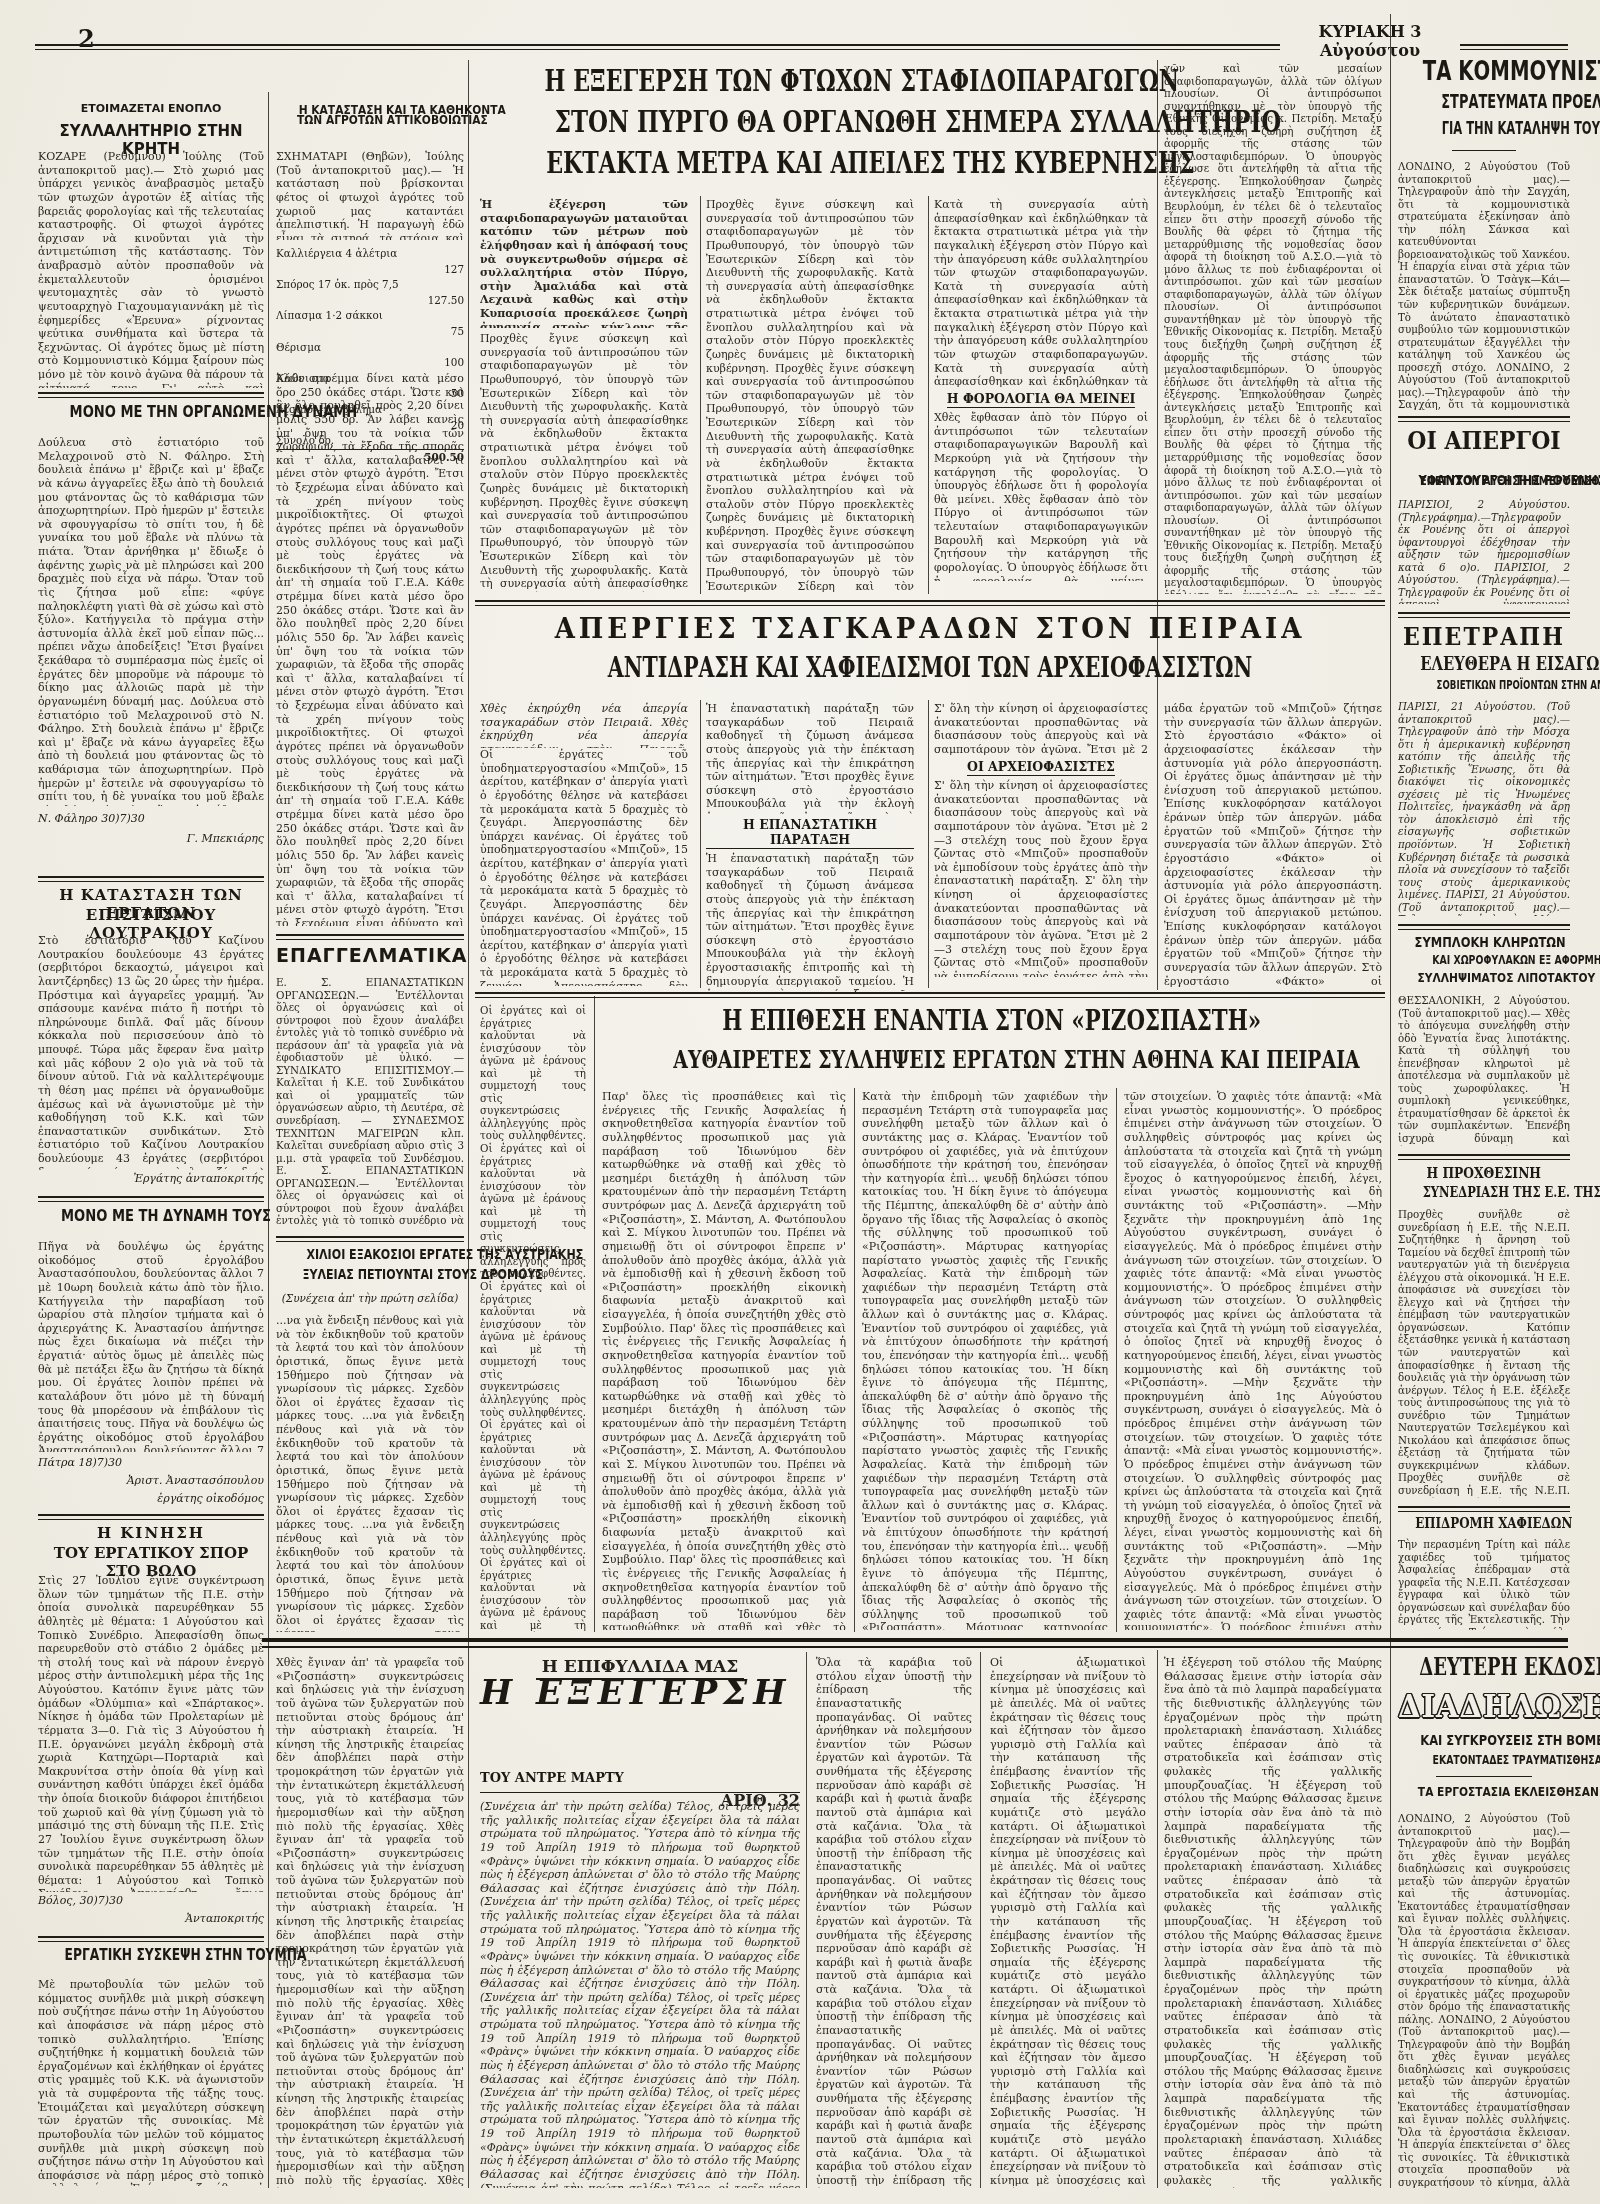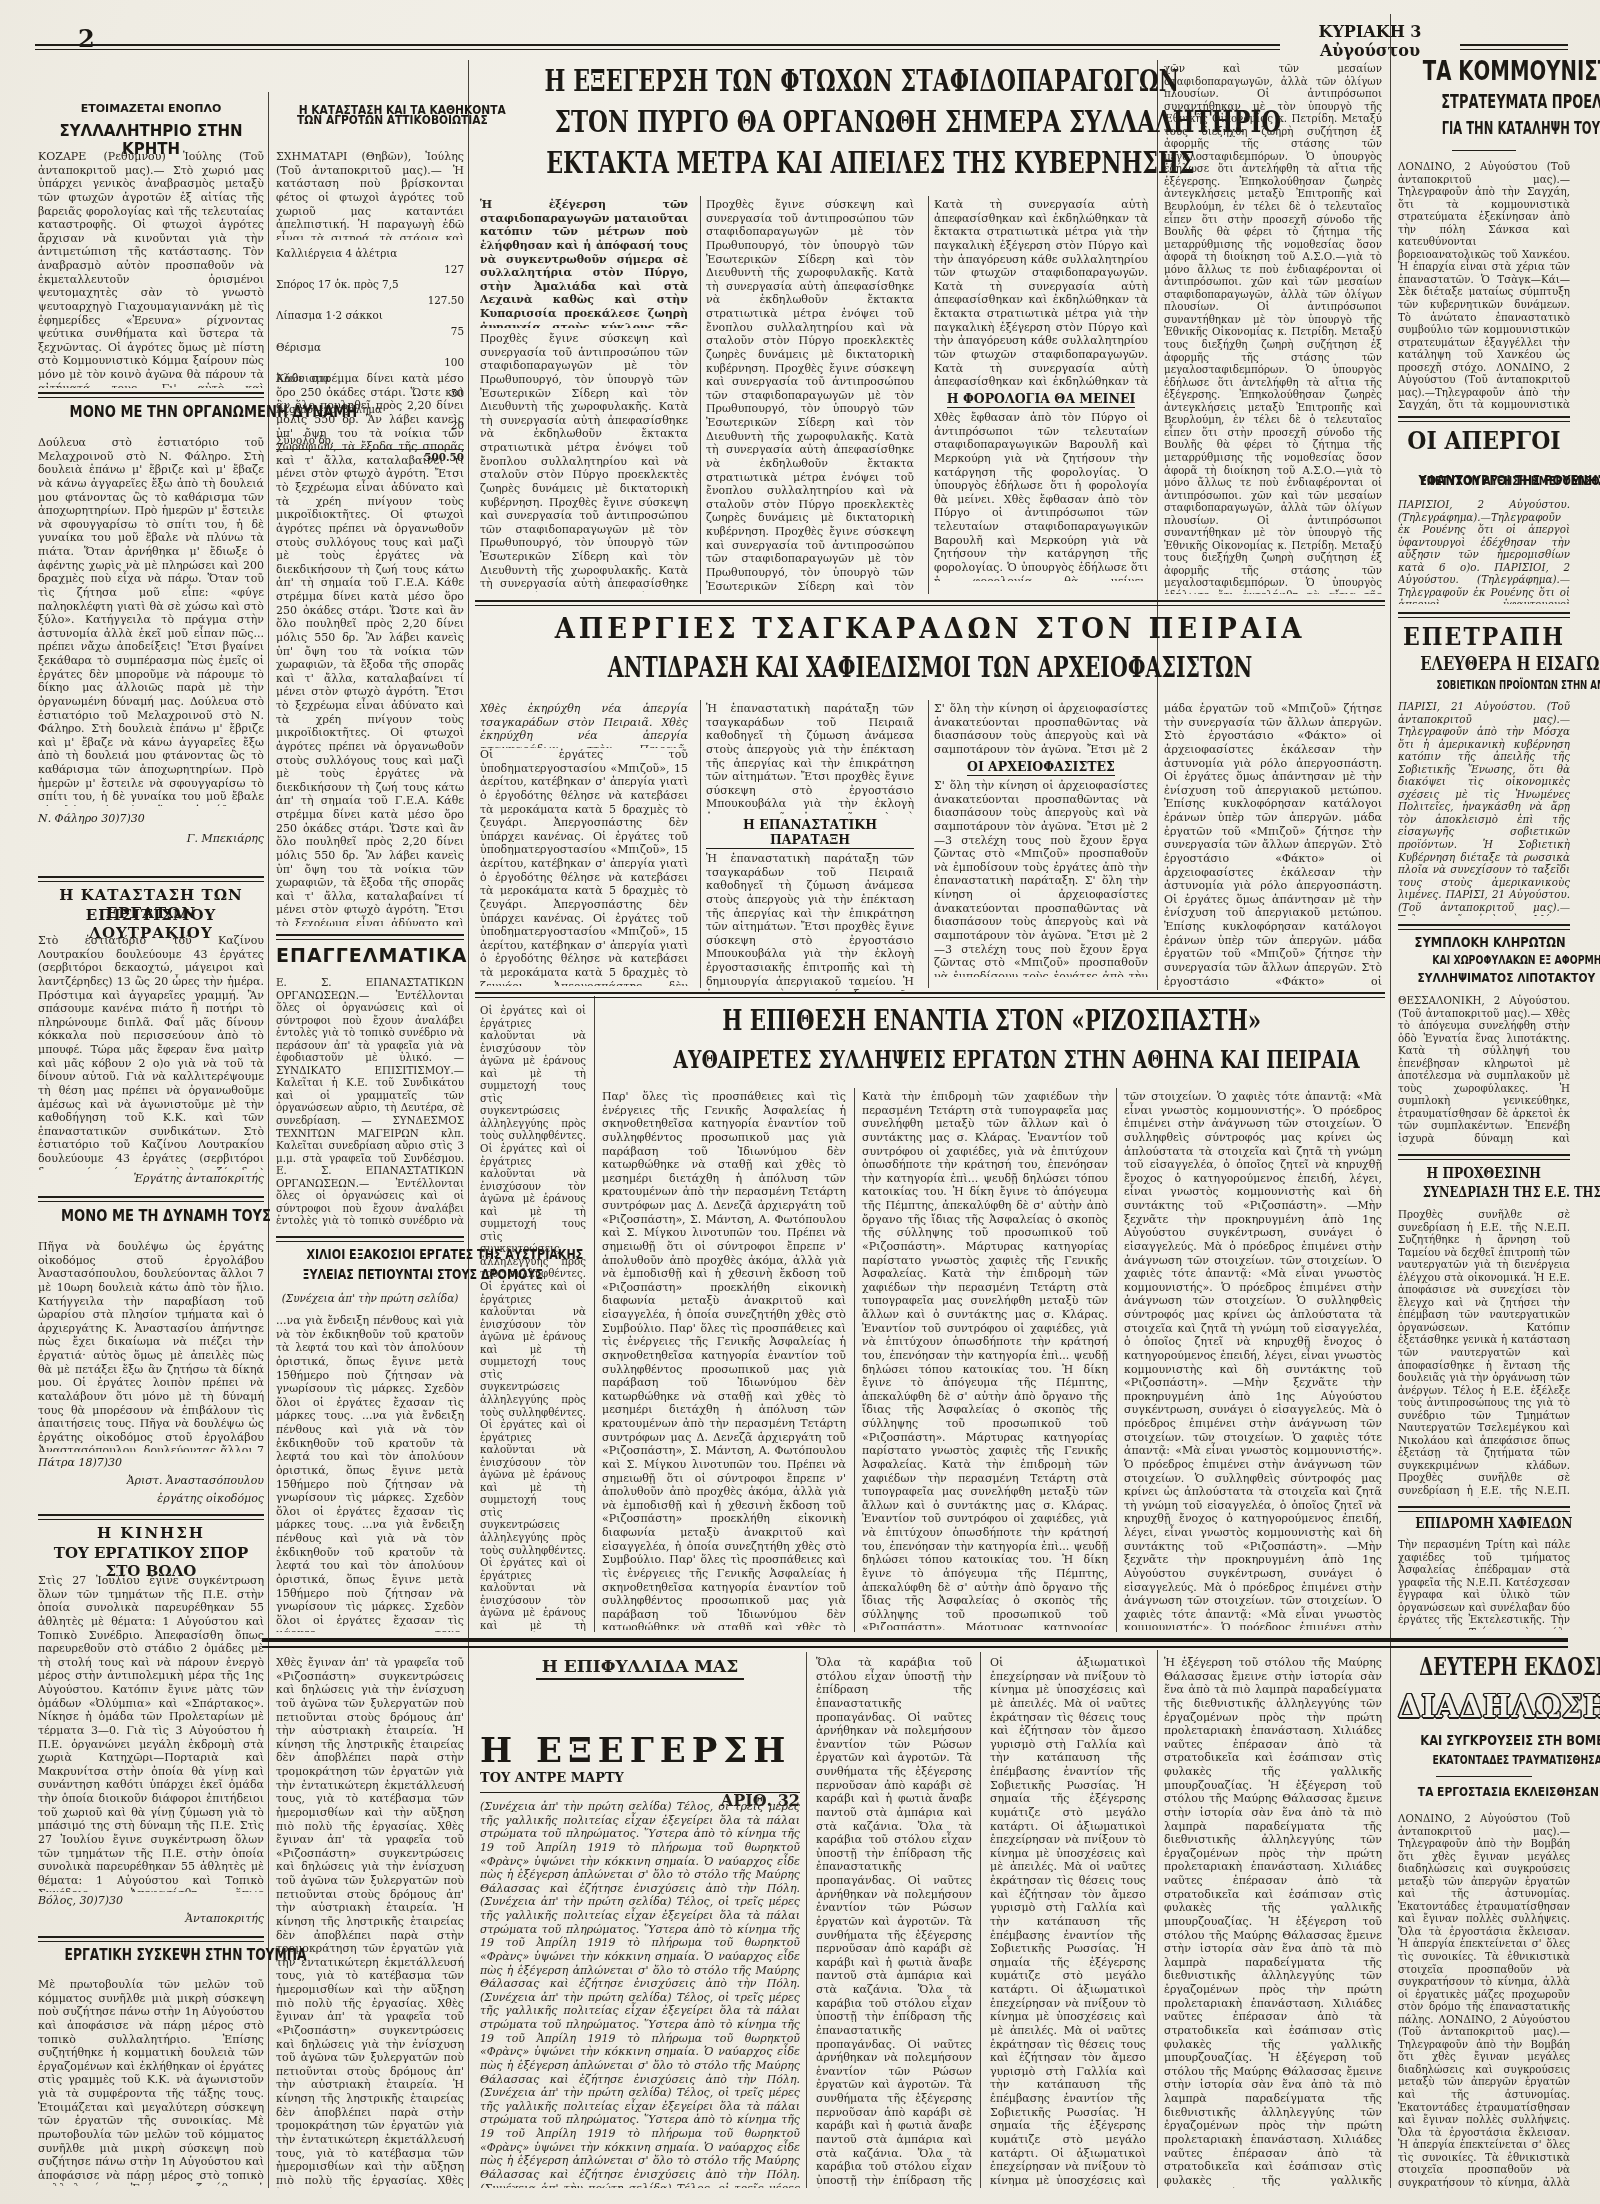--- a/index.html
+++ b/index.html
@@ -190,21 +190,21 @@
   <div class="abs tt tall" style="left:598px;top:1044px;width:788px;font-size:23px;"><span class="sqz">ΑΥΘΑΙΡΕΤΕΣ ΣΥΛΛΗΨΕΙΣ ΕΡΓΑΤΩΝ ΣΤΗΝ ΑΘΗΝΑ ΚΑΙ ΠΕΙΡΑΙΑ</span></div>
 
   <div class="abs bd bd-sm" style="left:480px;top:1004px;width:106px;height:628px;">Οἱ ἐργάτες καὶ οἱ ἐργάτριες καλοῦνται νὰ ἐνισχύσουν τὸν ἀγῶνα μὲ ἐράνους καὶ μὲ τὴ συμμετοχή τους στὶς συγκεντρώσεις ἀλληλεγγύης πρὸς τοὺς συλληφθέντες. Οἱ ἐργάτες καὶ οἱ ἐργάτριες καλοῦνται νὰ ἐνισχύσουν τὸν ἀγῶνα μὲ ἐράνους καὶ μὲ τὴ συμμετοχή τους στὶς συγκεντρώσεις ἀλληλεγγύης πρὸς τοὺς συλληφθέντες. Οἱ ἐργάτες καὶ οἱ ἐργάτριες καλοῦνται νὰ ἐνισχύσουν τὸν ἀγῶνα μὲ ἐράνους καὶ μὲ τὴ συμμετοχή τους στὶς συγκεντρώσεις ἀλληλεγγύης πρὸς τοὺς συλληφθέντες. Οἱ ἐργάτες καὶ οἱ ἐργάτριες καλοῦνται νὰ ἐνισχύσουν τὸν ἀγῶνα μὲ ἐράνους καὶ μὲ τὴ συμμετοχή τους στὶς συγκεντρώσεις ἀλληλεγγύης πρὸς τοὺς συλληφθέντες. Οἱ ἐργάτες καὶ οἱ ἐργάτριες καλοῦνται νὰ ἐνισχύσουν τὸν ἀγῶνα μὲ ἐράνους καὶ μὲ τὴ συμμετοχή τους στὶς συγκεντρώσεις ἀλληλεγγύης πρὸς τοὺς συλληφθέντες.</div>
   <div class="abs bd" style="left:602px;top:1090px;width:244px;height:540px;">Παρ' ὅλες τὶς προσπάθειες καὶ τὶς ἐνέργειες τῆς Γενικῆς Ἀσφαλείας ἡ σκηνοθετηθεῖσα κατηγορία ἐναντίον τοῦ συλληφθέντος προσωπικοῦ μας γιὰ παράβαση τοῦ Ἰδιωνύμου δὲν κατωρθώθηκε νὰ σταθῇ καὶ χθὲς τὸ μεσημέρι διετάχθη ἡ ἀπόλυση τῶν κρατουμένων ἀπὸ τὴν περασμένη Τετάρτη συντρόφων μας Δ. Δενεζᾶ ἀρχιεργάτη τοῦ «Ριζοσπάστη», Σ. Μάντση, Α. Φωτόπουλου καὶ Σ. Μίγκου λινοτυπῶν του. Πρέπει νὰ σημειωθῇ ὅτι οἱ σύντροφοι ἔπρεπε ν' ἀπολυθοῦν ἀπὸ προχθὲς ἀκόμα, ἀλλὰ γιὰ νὰ ἐμποδισθῇ καὶ ἡ χθεσινὴ ἔκδοση τοῦ «Ριζοσπάστη» προεκλήθη εἰκονικὴ διαφωνία μεταξὺ ἀνακριτοῦ καὶ εἰσαγγελέα, ἡ ὁποία συνεζητήθη χθὲς στὸ Συμβούλιο. Παρ' ὅλες τὶς προσπάθειες καὶ τὶς ἐνέργειες τῆς Γενικῆς Ἀσφαλείας ἡ σκηνοθετηθεῖσα κατηγορία ἐναντίον τοῦ συλληφθέντος προσωπικοῦ μας γιὰ παράβαση τοῦ Ἰδιωνύμου δὲν κατωρθώθηκε νὰ σταθῇ καὶ χθὲς τὸ μεσημέρι διετάχθη ἡ ἀπόλυση τῶν κρατουμένων ἀπὸ τὴν περασμένη Τετάρτη συντρόφων μας Δ. Δενεζᾶ ἀρχιεργάτη τοῦ «Ριζοσπάστη», Σ. Μάντση, Α. Φωτόπουλου καὶ Σ. Μίγκου λινοτυπῶν του. Πρέπει νὰ σημειωθῇ ὅτι οἱ σύντροφοι ἔπρεπε ν' ἀπολυθοῦν ἀπὸ προχθὲς ἀκόμα, ἀλλὰ γιὰ νὰ ἐμποδισθῇ καὶ ἡ χθεσινὴ ἔκδοση τοῦ «Ριζοσπάστη» προεκλήθη εἰκονικὴ διαφωνία μεταξὺ ἀνακριτοῦ καὶ εἰσαγγελέα, ἡ ὁποία συνεζητήθη χθὲς στὸ Συμβούλιο. Παρ' ὅλες τὶς προσπάθειες καὶ τὶς ἐνέργειες τῆς Γενικῆς Ἀσφαλείας ἡ σκηνοθετηθεῖσα κατηγορία ἐναντίον τοῦ συλληφθέντος προσωπικοῦ μας γιὰ παράβαση τοῦ Ἰδιωνύμου δὲν κατωρθώθηκε νὰ σταθῇ καὶ χθὲς τὸ μεσημέρι διετάχθη ἡ ἀπόλυση τῶν κρατουμένων ἀπὸ τὴν περασμένη Τετάρτη συντρόφων μας Δ. Δενεζᾶ ἀρχιεργάτη τοῦ «Ριζοσπάστη», Σ. Μάντση, Α. Φωτόπουλου καὶ Σ. Μίγκου λινοτυπῶν του. Πρέπει νὰ σημειωθῇ ὅτι οἱ σύντροφοι ἔπρεπε ν' ἀπολυθοῦν ἀπὸ προχθὲς ἀκόμα, ἀλλὰ γιὰ νὰ ἐμποδισθῇ καὶ ἡ χθεσινὴ ἔκδοση τοῦ «Ριζοσπάστη» προεκλήθη εἰκονικὴ διαφωνία μεταξὺ ἀνακριτοῦ καὶ εἰσαγγελέα, ἡ ὁποία συνεζητήθη χθὲς στὸ Συμβούλιο.</div>
   <div class="abs bd" style="left:862px;top:1090px;width:246px;height:540px;">Κατὰ τὴν ἐπιδρομὴ τῶν χαφιέδων τὴν περασμένη Τετάρτη στὰ τυπογραφεῖα μας συνελήφθη μεταξὺ τῶν ἄλλων καὶ ὁ συντάκτης μας σ. Κλάρας. Ἐναντίον τοῦ συντρόφου οἱ χαφιέδες, γιὰ νὰ ἐπιτύχουν ὁπωσδήποτε τὴν κράτησή του, ἐπενόησαν τὴν κατηγορία ἐπὶ... ψευδῇ δηλώσει τόπου κατοικίας του. Ἡ δίκη ἔγινε τὸ ἀπόγευμα τῆς Πέμπτης, ἀπεκαλύφθη δὲ σ' αὐτὴν ἀπὸ ὄργανο τῆς ἴδιας τῆς Ἀσφαλείας ὁ σκοπὸς τῆς σύλληψης τοῦ προσωπικοῦ τοῦ «Ριζοσπάστη». Μάρτυρας κατηγορίας παρίστατο γνωστὸς χαφιὲς τῆς Γενικῆς Ἀσφαλείας. Κατὰ τὴν ἐπιδρομὴ τῶν χαφιέδων τὴν περασμένη Τετάρτη στὰ τυπογραφεῖα μας συνελήφθη μεταξὺ τῶν ἄλλων καὶ ὁ συντάκτης μας σ. Κλάρας. Ἐναντίον τοῦ συντρόφου οἱ χαφιέδες, γιὰ νὰ ἐπιτύχουν ὁπωσδήποτε τὴν κράτησή του, ἐπενόησαν τὴν κατηγορία ἐπὶ... ψευδῇ δηλώσει τόπου κατοικίας του. Ἡ δίκη ἔγινε τὸ ἀπόγευμα τῆς Πέμπτης, ἀπεκαλύφθη δὲ σ' αὐτὴν ἀπὸ ὄργανο τῆς ἴδιας τῆς Ἀσφαλείας ὁ σκοπὸς τῆς σύλληψης τοῦ προσωπικοῦ τοῦ «Ριζοσπάστη». Μάρτυρας κατηγορίας παρίστατο γνωστὸς χαφιὲς τῆς Γενικῆς Ἀσφαλείας. Κατὰ τὴν ἐπιδρομὴ τῶν χαφιέδων τὴν περασμένη Τετάρτη στὰ τυπογραφεῖα μας συνελήφθη μεταξὺ τῶν ἄλλων καὶ ὁ συντάκτης μας σ. Κλάρας. Ἐναντίον τοῦ συντρόφου οἱ χαφιέδες, γιὰ νὰ ἐπιτύχουν ὁπωσδήποτε τὴν κράτησή του, ἐπενόησαν τὴν κατηγορία ἐπὶ... ψευδῇ δηλώσει τόπου κατοικίας του. Ἡ δίκη ἔγινε τὸ ἀπόγευμα τῆς Πέμπτης, ἀπεκαλύφθη δὲ σ' αὐτὴν ἀπὸ ὄργανο τῆς ἴδιας τῆς Ἀσφαλείας ὁ σκοπὸς τῆς σύλληψης τοῦ προσωπικοῦ τοῦ «Ριζοσπάστη». Μάρτυρας κατηγορίας παρίστατο γνωστὸς χαφιὲς τῆς Γενικῆς Ἀσφαλείας.</div>
   <div class="abs bd" style="left:1124px;top:1090px;width:258px;height:540px;">τῶν στοιχείων. Ὁ χαφιὲς τότε ἀπαντᾷ: «Μὰ εἶναι γνωστὸς κομμουνιστής». Ὁ πρόεδρος ἐπιμένει στὴν ἀνάγνωση τῶν στοιχείων. Ὁ συλληφθεὶς σύντροφός μας κρίνει ὡς ἀπλούστατα τὰ στοιχεῖα καὶ ζητᾶ τὴ γνώμη τοῦ εἰσαγγελέα, ὁ ὁποῖος ζητεῖ νὰ κηρυχθῇ ἔνοχος ὁ κατηγορούμενος ἐπειδή, λέγει, εἶναι γνωστὸς κομμουνιστὴς καὶ δὴ συντάκτης τοῦ «Ριζοσπάστη». —Μὴν ξεχνᾶτε τὴν προκηρυγμένη ἀπὸ 1ης Αὐγούστου συγκέντρωση, συνάγει ὁ εἰσαγγελεύς. Μὰ ὁ πρόεδρος ἐπιμένει στὴν ἀνάγνωση τῶν στοιχείων. τῶν στοιχείων. Ὁ χαφιὲς τότε ἀπαντᾷ: «Μὰ εἶναι γνωστὸς κομμουνιστής». Ὁ πρόεδρος ἐπιμένει στὴν ἀνάγνωση τῶν στοιχείων. Ὁ συλληφθεὶς σύντροφός μας κρίνει ὡς ἀπλούστατα τὰ στοιχεῖα καὶ ζητᾶ τὴ γνώμη τοῦ εἰσαγγελέα, ὁ ὁποῖος ζητεῖ νὰ κηρυχθῇ ἔνοχος ὁ κατηγορούμενος ἐπειδή, λέγει, εἶναι γνωστὸς κομμουνιστὴς καὶ δὴ συντάκτης τοῦ «Ριζοσπάστη». —Μὴν ξεχνᾶτε τὴν προκηρυγμένη ἀπὸ 1ης Αὐγούστου συγκέντρωση, συνάγει ὁ εἰσαγγελεύς. Μὰ ὁ πρόεδρος ἐπιμένει στὴν ἀνάγνωση τῶν στοιχείων. τῶν στοιχείων. Ὁ χαφιὲς τότε ἀπαντᾷ: «Μὰ εἶναι γνωστὸς κομμουνιστής». Ὁ πρόεδρος ἐπιμένει στὴν ἀνάγνωση τῶν στοιχείων. Ὁ συλληφθεὶς σύντροφός μας κρίνει ὡς ἀπλούστατα τὰ στοιχεῖα καὶ ζητᾶ τὴ γνώμη τοῦ εἰσαγγελέα, ὁ ὁποῖος ζητεῖ νὰ κηρυχθῇ ἔνοχος ὁ κατηγορούμενος ἐπειδή, λέγει, εἶναι γνωστὸς κομμουνιστὴς καὶ δὴ συντάκτης τοῦ «Ριζοσπάστη». —Μὴν ξεχνᾶτε τὴν προκηρυγμένη ἀπὸ 1ης Αὐγούστου συγκέντρωση, συνάγει ὁ εἰσαγγελεύς. Μὰ ὁ πρόεδρος ἐπιμένει στὴν ἀνάγνωση τῶν στοιχείων. τῶν στοιχείων. Ὁ χαφιὲς τότε ἀπαντᾷ: «Μὰ εἶναι γνωστὸς κομμουνιστής». Ὁ πρόεδρος ἐπιμένει στὴν ἀνάγνωση τῶν στοιχείων. Ὁ συλληφθεὶς σύντροφός μας κρίνει ὡς ἀπλούστατα τὰ στοιχεῖα καὶ ζητᾶ τὴ γνώμη τοῦ εἰσαγγελέα, ὁ ὁποῖος ζητεῖ νὰ κηρυχθῇ ἔνοχος ὁ κατηγορούμενος ἐπειδή, λέγει, εἶναι γνωστὸς κομμουνιστὴς καὶ δὴ συντάκτης τοῦ «Ριζοσπάστη». —Μὴν ξεχνᾶτε τὴν προκηρυγμένη ἀπὸ 1ης Αὐγούστου συγκέντρωση, συνάγει ὁ εἰσαγγελεύς. Μὰ ὁ πρόεδρος ἐπιμένει στὴν ἀνάγνωση τῶν στοιχείων.</div>
 
   <div class="abs hr-heavy" style="left:262px;top:1638px;width:1306px;"></div>
 
   <div class="abs kicker" style="left:480px;top:1656px;width:320px;font-size:17px;"><span class="inner">Η ΕΠΙΦΥΛΛΙΔΑ ΜΑΣ</span></div>
-  <div class="abs tt" style="left:480px;top:1730px;width:320px;font-size:34px;letter-spacing:6px;text-align:left;">Η ΕΞΕΓΕΡΣΗ</div>
+  <div class="abs tt" style="left:480px;top:1672px;width:320px;font-size:34px;letter-spacing:6px;text-align:left;font-style:italic;">Η ΕΞΕΓΕΡΣΗ</div>
   <div class="abs tt" style="left:480px;top:1770px;width:200px;font-size:13px;text-align:left;">ΤΟΥ ΑΝΤΡΕ ΜΑΡΤΥ</div>
   <div class="abs" style="left:690px;top:1770px;width:110px;font-size:16px;text-align:right;font-weight:bold;margin-top:21px;">ΑΡΙΘ. 32</div>
   <div class="abs hr-s" style="left:480px;top:1792px;width:320px;"></div>
   <div class="abs bd lead-it" style="left:480px;top:1800px;width:320px;height:388px;">(Συνέχεια ἀπ' τὴν πρώτη σελίδα) Τέλος, οἱ τρεῖς μέρες τῆς γαλλικῆς πολιτείας εἶχαν ἐξεγείρει ὅλα τὰ πάλαι στρώματα τοῦ πληρώματος. Ὕστερα ἀπὸ τὸ κίνημα τῆς 19 τοῦ Ἀπρίλη 1919 τὸ πλήρωμα τοῦ θωρηκτοῦ «Φρὰνς» ὑψώνει τὴν κόκκινη σημαία. Ὁ ναύαρχος εἶδε πὼς ἡ ἐξέγερση ἁπλώνεται σ' ὅλο τὸ στόλο τῆς Μαύρης Θάλασσας καὶ ἐζήτησε ἐνισχύσεις ἀπὸ τὴν Πόλη. (Συνέχεια ἀπ' τὴν πρώτη σελίδα) Τέλος, οἱ τρεῖς μέρες τῆς γαλλικῆς πολιτείας εἶχαν ἐξεγείρει ὅλα τὰ πάλαι στρώματα τοῦ πληρώματος. Ὕστερα ἀπὸ τὸ κίνημα τῆς 19 τοῦ Ἀπρίλη 1919 τὸ πλήρωμα τοῦ θωρηκτοῦ «Φρὰνς» ὑψώνει τὴν κόκκινη σημαία. Ὁ ναύαρχος εἶδε πὼς ἡ ἐξέγερση ἁπλώνεται σ' ὅλο τὸ στόλο τῆς Μαύρης Θάλασσας καὶ ἐζήτησε ἐνισχύσεις ἀπὸ τὴν Πόλη. (Συνέχεια ἀπ' τὴν πρώτη σελίδα) Τέλος, οἱ τρεῖς μέρες τῆς γαλλικῆς πολιτείας εἶχαν ἐξεγείρει ὅλα τὰ πάλαι στρώματα τοῦ πληρώματος. Ὕστερα ἀπὸ τὸ κίνημα τῆς 19 τοῦ Ἀπρίλη 1919 τὸ πλήρωμα τοῦ θωρηκτοῦ «Φρὰνς» ὑψώνει τὴν κόκκινη σημαία. Ὁ ναύαρχος εἶδε πὼς ἡ ἐξέγερση ἁπλώνεται σ' ὅλο τὸ στόλο τῆς Μαύρης Θάλασσας καὶ ἐζήτησε ἐνισχύσεις ἀπὸ τὴν Πόλη. (Συνέχεια ἀπ' τὴν πρώτη σελίδα) Τέλος, οἱ τρεῖς μέρες τῆς γαλλικῆς πολιτείας εἶχαν ἐξεγείρει ὅλα τὰ πάλαι στρώματα τοῦ πληρώματος. Ὕστερα ἀπὸ τὸ κίνημα τῆς 19 τοῦ Ἀπρίλη 1919 τὸ πλήρωμα τοῦ θωρηκτοῦ «Φρὰνς» ὑψώνει τὴν κόκκινη σημαία. Ὁ ναύαρχος εἶδε πὼς ἡ ἐξέγερση ἁπλώνεται σ' ὅλο τὸ στόλο τῆς Μαύρης Θάλασσας καὶ ἐζήτησε ἐνισχύσεις ἀπὸ τὴν Πόλη. (Συνέχεια ἀπ' τὴν πρώτη σελίδα) Τέλος, οἱ τρεῖς μέρες τῆς γαλλικῆς πολιτείας εἶχαν ἐξεγείρει ὅλα τὰ πάλαι στρώματα τοῦ πληρώματος. Ὕστερα ἀπὸ τὸ κίνημα τῆς 19 τοῦ Ἀπρίλη 1919 τὸ πλήρωμα τοῦ θωρηκτοῦ «Φρὰνς» ὑψώνει τὴν κόκκινη σημαία. Ὁ ναύαρχος εἶδε πὼς ἡ ἐξέγερση ἁπλώνεται σ' ὅλο τὸ στόλο τῆς Μαύρης Θάλασσας καὶ ἐζήτησε ἐνισχύσεις ἀπὸ τὴν Πόλη.</div>
   <div class="abs bd" style="left:816px;top:1656px;width:156px;height:532px;">Ὅλα τὰ καράβια τοῦ στόλου εἶχαν ὑποστῇ τὴν ἐπίδραση τῆς ἐπαναστατικῆς προπαγάνδας. Οἱ ναῦτες ἀρνήθηκαν νὰ πολεμήσουν ἐναντίον τῶν Ρώσων ἐργατῶν καὶ ἀγροτῶν. Τὰ συνθήματα τῆς ἐξέγερσης περνοῦσαν ἀπὸ καράβι σὲ καράβι καὶ ἡ φωτιὰ ἄναβε παντοῦ στὰ ἀμπάρια καὶ στὰ καζάνια. Ὅλα τὰ καράβια τοῦ στόλου εἶχαν ὑποστῇ τὴν ἐπίδραση τῆς ἐπαναστατικῆς προπαγάνδας. Οἱ ναῦτες ἀρνήθηκαν νὰ πολεμήσουν ἐναντίον τῶν Ρώσων ἐργατῶν καὶ ἀγροτῶν. Τὰ συνθήματα τῆς ἐξέγερσης περνοῦσαν ἀπὸ καράβι σὲ καράβι καὶ ἡ φωτιὰ ἄναβε παντοῦ στὰ ἀμπάρια καὶ στὰ καζάνια. Ὅλα τὰ καράβια τοῦ στόλου εἶχαν ὑποστῇ τὴν ἐπίδραση τῆς ἐπαναστατικῆς προπαγάνδας. Οἱ ναῦτες ἀρνήθηκαν νὰ πολεμήσουν ἐναντίον τῶν Ρώσων ἐργατῶν καὶ ἀγροτῶν. Τὰ συνθήματα τῆς ἐξέγερσης περνοῦσαν ἀπὸ καράβι σὲ καράβι καὶ ἡ φωτιὰ ἄναβε παντοῦ στὰ ἀμπάρια καὶ στὰ καζάνια. Ὅλα τὰ καράβια τοῦ στόλου εἶχαν ὑποστῇ τὴν ἐπίδραση τῆς ἐπαναστατικῆς προπαγάνδας. Οἱ ναῦτες ἀρνήθηκαν νὰ πολεμήσουν ἐναντίον τῶν Ρώσων ἐργατῶν καὶ ἀγροτῶν. Τὰ συνθήματα τῆς ἐξέγερσης περνοῦσαν ἀπὸ καράβι σὲ καράβι καὶ ἡ φωτιὰ ἄναβε παντοῦ στὰ ἀμπάρια καὶ στὰ καζάνια.</div>
   <div class="abs bd" style="left:990px;top:1656px;width:156px;height:532px;">Οἱ ἀξιωματικοὶ ἐπεχείρησαν νὰ πνίξουν τὸ κίνημα μὲ ὑποσχέσεις καὶ μὲ ἀπειλές. Μὰ οἱ ναῦτες ἐκράτησαν τὶς θέσεις τους καὶ ἐζήτησαν τὸν ἄμεσο γυρισμὸ στὴ Γαλλία καὶ τὴν κατάπαυση τῆς ἐπέμβασης ἐναντίον τῆς Σοβιετικῆς Ρωσσίας. Ἡ σημαία τῆς ἐξέγερσης κυμάτιζε στὸ μεγάλο κατάρτι. Οἱ ἀξιωματικοὶ ἐπεχείρησαν νὰ πνίξουν τὸ κίνημα μὲ ὑποσχέσεις καὶ μὲ ἀπειλές. Μὰ οἱ ναῦτες ἐκράτησαν τὶς θέσεις τους καὶ ἐζήτησαν τὸν ἄμεσο γυρισμὸ στὴ Γαλλία καὶ τὴν κατάπαυση τῆς ἐπέμβασης ἐναντίον τῆς Σοβιετικῆς Ρωσσίας. Ἡ σημαία τῆς ἐξέγερσης κυμάτιζε στὸ μεγάλο κατάρτι. Οἱ ἀξιωματικοὶ ἐπεχείρησαν νὰ πνίξουν τὸ κίνημα μὲ ὑποσχέσεις καὶ μὲ ἀπειλές. Μὰ οἱ ναῦτες ἐκράτησαν τὶς θέσεις τους καὶ ἐζήτησαν τὸν ἄμεσο γυρισμὸ στὴ Γαλλία καὶ τὴν κατάπαυση τῆς ἐπέμβασης ἐναντίον τῆς Σοβιετικῆς Ρωσσίας. Ἡ σημαία τῆς ἐξέγερσης κυμάτιζε στὸ μεγάλο κατάρτι. Οἱ ἀξιωματικοὶ ἐπεχείρησαν νὰ πνίξουν τὸ κίνημα μὲ ὑποσχέσεις καὶ μὲ ἀπειλές. Μὰ οἱ ναῦτες ἐκράτησαν τὶς θέσεις τους καὶ ἐζήτησαν τὸν ἄμεσο γυρισμὸ στὴ Γαλλία καὶ τὴν κατάπαυση τῆς ἐπέμβασης ἐναντίον τῆς Σοβιετικῆς Ρωσσίας. Ἡ σημαία τῆς ἐξέγερσης κυμάτιζε στὸ μεγάλο κατάρτι.</div>
   <div class="abs bd" style="left:1164px;top:1656px;width:218px;height:532px;">Ἡ ἐξέγερση τοῦ στόλου τῆς Μαύρης Θάλασσας ἔμεινε στὴν ἱστορία σὰν ἕνα ἀπὸ τὰ πιὸ λαμπρὰ παραδείγματα τῆς διεθνιστικῆς ἀλληλεγγύης τῶν ἐργαζομένων πρὸς τὴν πρώτη προλεταριακὴ ἐπανάσταση. Χιλιάδες ναῦτες ἐπέρασαν ἀπὸ τὰ στρατοδικεῖα καὶ ἐσάπισαν στὶς φυλακὲς τῆς γαλλικῆς μπουρζουαζίας. Ἡ ἐξέγερση τοῦ στόλου τῆς Μαύρης Θάλασσας ἔμεινε στὴν ἱστορία σὰν ἕνα ἀπὸ τὰ πιὸ λαμπρὰ παραδείγματα τῆς διεθνιστικῆς ἀλληλεγγύης τῶν ἐργαζομένων πρὸς τὴν πρώτη προλεταριακὴ ἐπανάσταση. Χιλιάδες ναῦτες ἐπέρασαν ἀπὸ τὰ στρατοδικεῖα καὶ ἐσάπισαν στὶς φυλακὲς τῆς γαλλικῆς μπουρζουαζίας. Ἡ ἐξέγερση τοῦ στόλου τῆς Μαύρης Θάλασσας ἔμεινε στὴν ἱστορία σὰν ἕνα ἀπὸ τὰ πιὸ λαμπρὰ παραδείγματα τῆς διεθνιστικῆς ἀλληλεγγύης τῶν ἐργαζομένων πρὸς τὴν πρώτη προλεταριακὴ ἐπανάσταση. Χιλιάδες ναῦτες ἐπέρασαν ἀπὸ τὰ στρατοδικεῖα καὶ ἐσάπισαν στὶς φυλακὲς τῆς γαλλικῆς μπουρζουαζίας. Ἡ ἐξέγερση τοῦ στόλου τῆς Μαύρης Θάλασσας ἔμεινε στὴν ἱστορία σὰν ἕνα ἀπὸ τὰ πιὸ λαμπρὰ παραδείγματα τῆς διεθνιστικῆς ἀλληλεγγύης τῶν ἐργαζομένων πρὸς τὴν πρώτη προλεταριακὴ ἐπανάσταση. Χιλιάδες ναῦτες ἐπέρασαν ἀπὸ τὰ στρατοδικεῖα καὶ ἐσάπισαν στὶς φυλακὲς τῆς γαλλικῆς μπουρζουαζίας.</div>
 
   <div class="abs tt sans tall" style="left:1398px;top:56px;width:172px;font-size:24px;"><span class="sqz">ΤΑ ΚΟΜΜΟΥΝΙΣΤΙΚΑ</span></div>
   <div class="abs tt sans tall" style="left:1398px;top:90px;width:172px;font-size:18px;"><span class="sqz2">ΣΤΡΑΤΕΥΜΑΤΑ ΠΡΟΕΛΑΥΝΟΥΝ</span></div>

